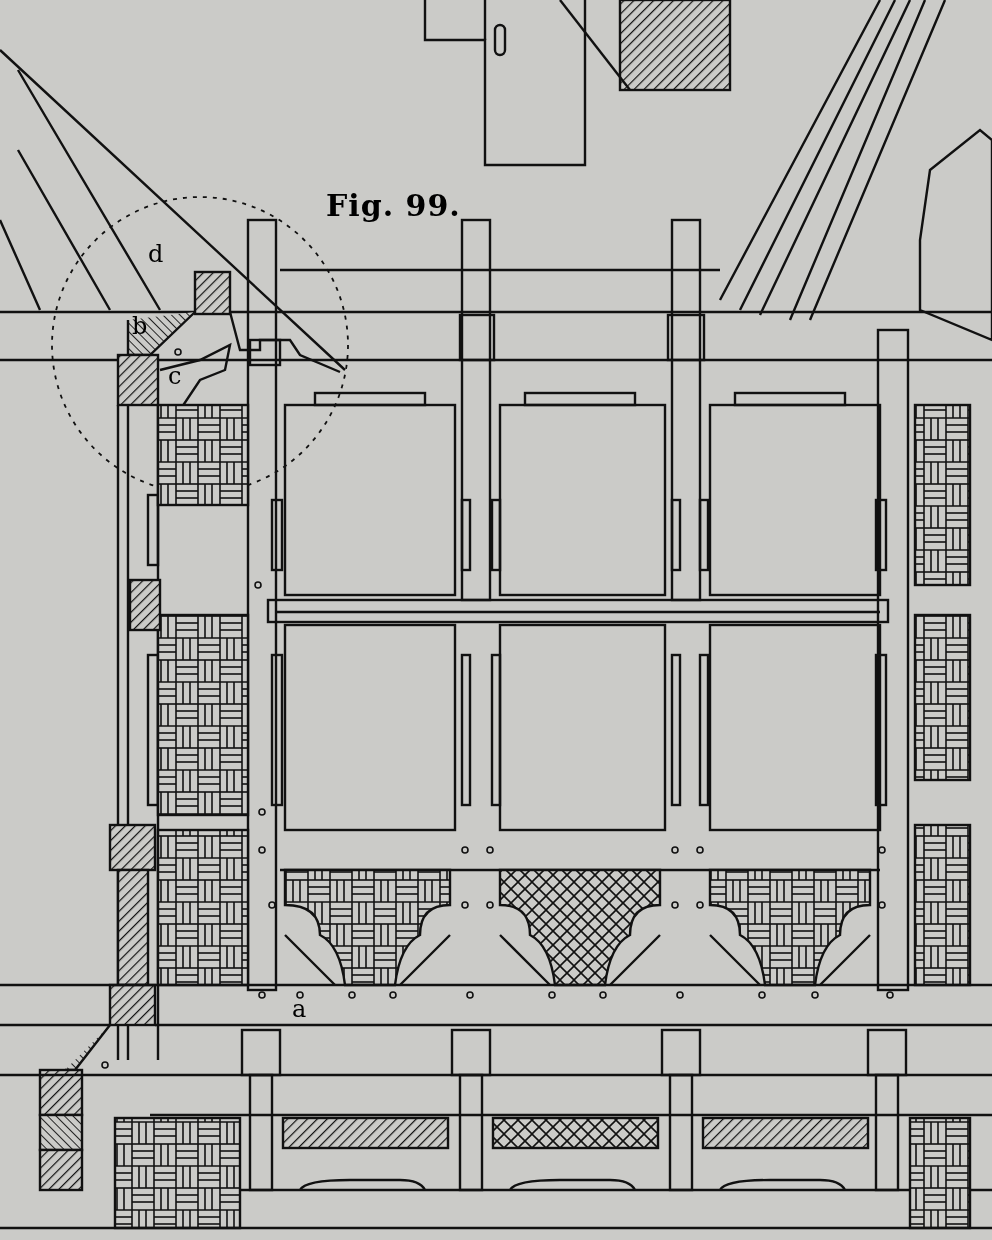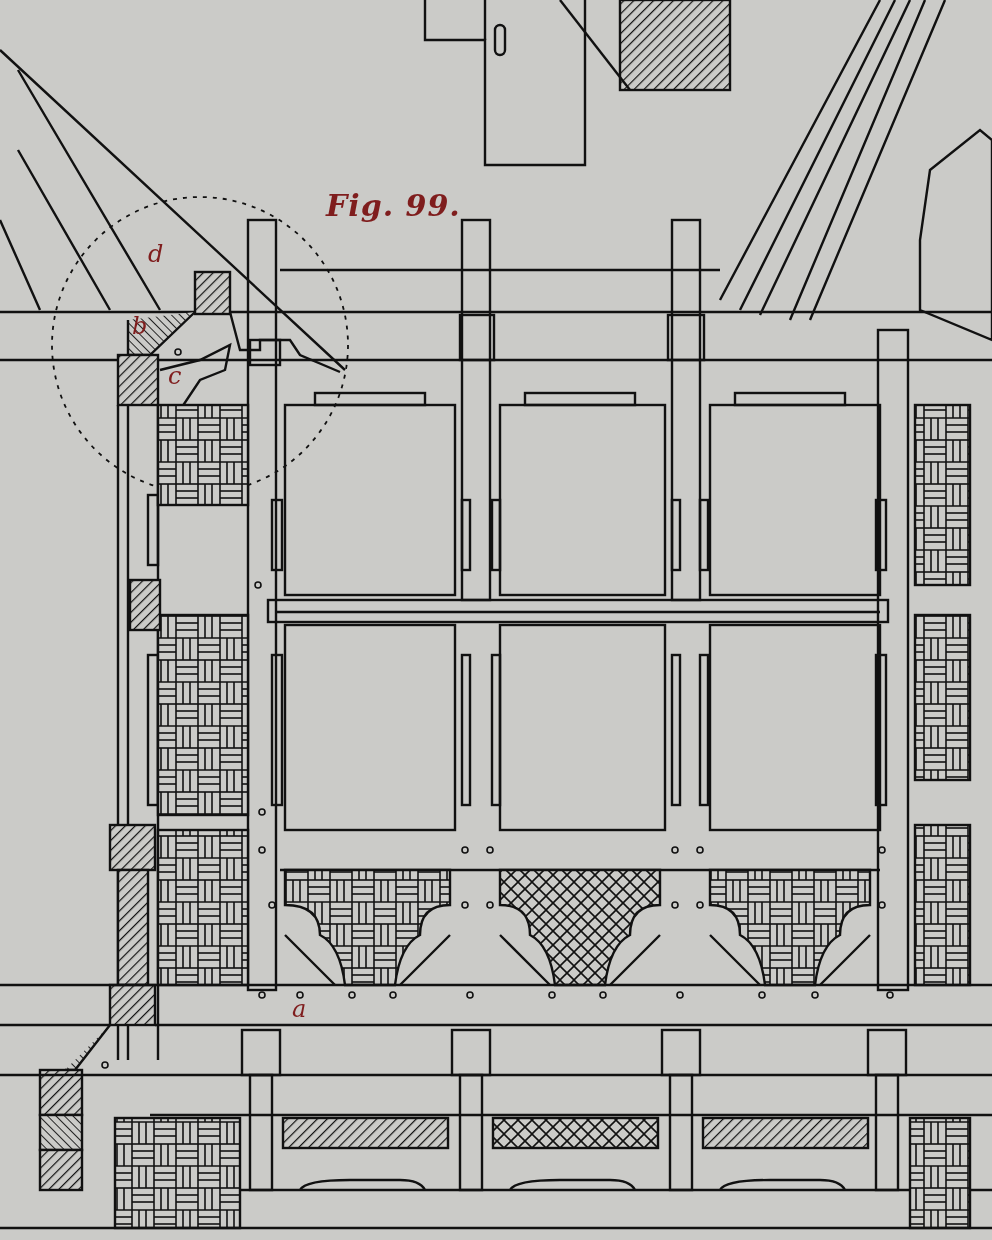--- a/index.html
+++ b/index.html
@@ -1,18 +1,18 @@
 <!DOCTYPE html>
 <html><head>
 <meta charset="utf-8">
 <style>
   html,body{margin:0;padding:0;background:#c9c9c6;}
   #stage{position:relative;width:992px;height:1240px;overflow:hidden;background:#cbcbc8;}
   svg{position:absolute;left:0;top:0;}
-  .lbl{position:absolute;font-family:"DejaVu Serif",serif;font-style:italic;color:#7f1d1d;}
+  .lbl{position:absolute;font-family:"DejaVu Serif",serif;color:#000000;}
   .fig{font-size:30px;font-weight:bold;left:326px;top:188px;letter-spacing:1px;}
   .letter{font-size:24px;}
 </style>
 </head>
 <body>
 
 <div id="stage">
 <svg width="992" height="1240" viewBox="0 0 992 1240">
   <defs>
     <pattern id="hatch" width="7" height="7" patternUnits="userSpaceOnUse" patternTransform="rotate(45)">

